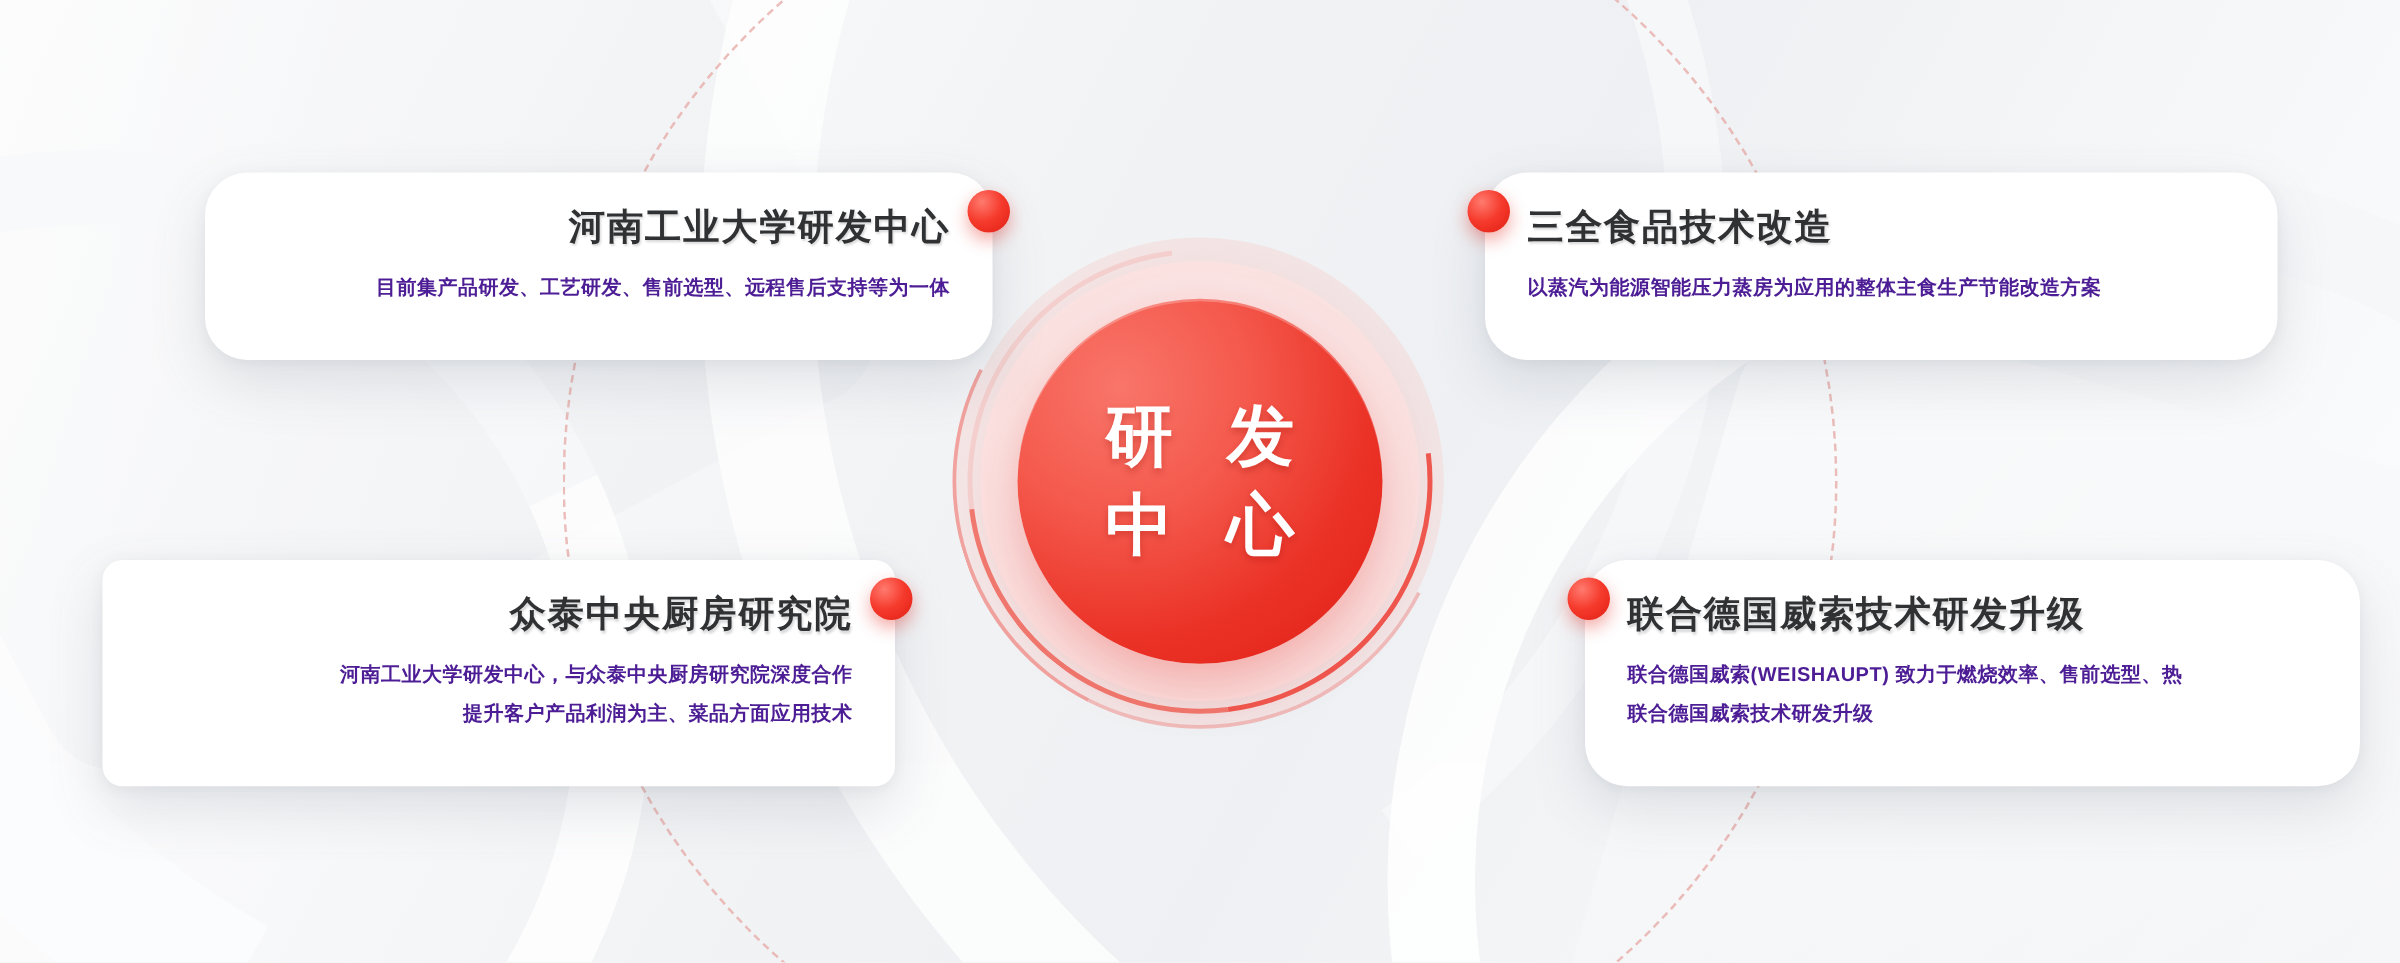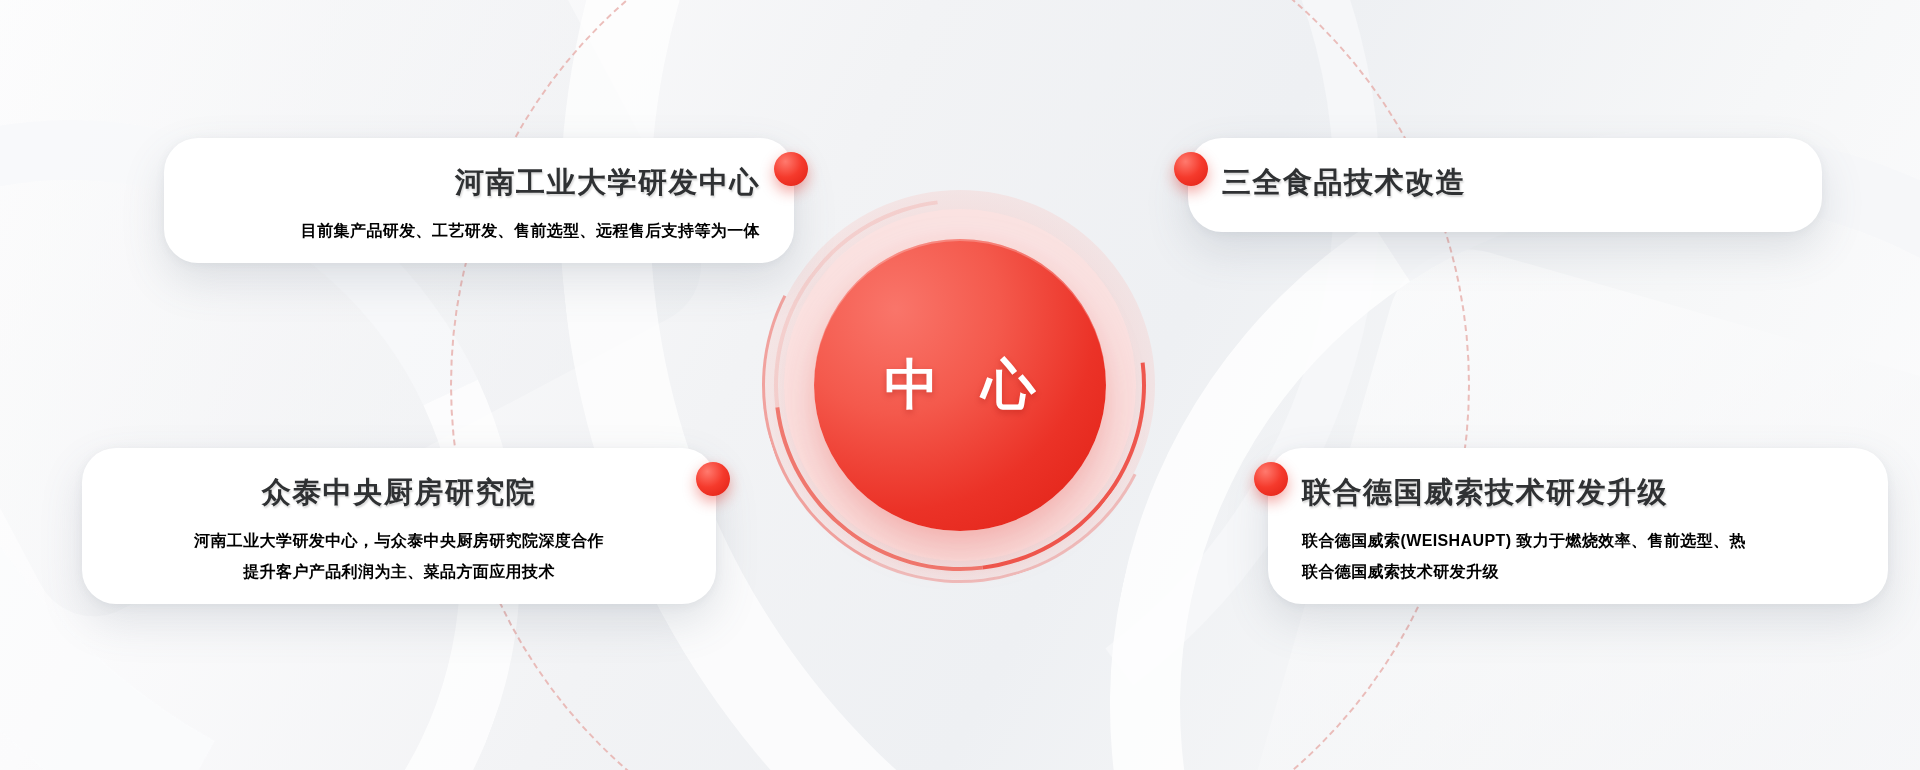--- a/index.html
+++ b/index.html
@@ -187,38 +187,38 @@
     line-height: 1.32;
     text-shadow: 0 3px 6px rgba(150,10,0,.30);
   }
 
   
   .card {
     position: absolute;
     background: #ffffff;
     border-radius: 34px;
     box-shadow: 0 18px 44px rgba(90,100,120,.16), 0 2px 10px rgba(90,100,120,.08);
-    padding: 26px 34px 16px;
+    padding: 26px 34px 41px;
   }
   .card-title {
     font-size: 29px;
     font-weight: 700;
     color: #2f3133;
     letter-spacing: 1.5px;
     line-height: 1.25;
     text-shadow: 1px 2px 2px rgba(0,0,0,.16);
     white-space: nowrap;
   }
   .card-desc {
     margin-top: 16px;
   }
   .desc-line {
     font-size: 16px;
     font-weight: 700;
-    color: #000000;
+    color: #4c1d95;
     line-height: 1.92;
     letter-spacing: .4px;
     white-space: nowrap;
   }
 
   .dot {
     position: absolute;
     width: 34px;
     height: 34px;
     border-radius: 50%;
@@ -242,21 +242,22 @@
     width: 634px;
     text-align: left;
   }
   #card-tr .dot { left: -14px; top: 14px; }
 
   
   #card-bl {
     left: 82px;
     top: 448px;
     width: 634px;
-    text-align: center;
+    text-align: right;
+    border-radius: 16px;
   }
   #card-bl .dot { right: -14px; top: 14px; }
 
   
   #card-br {
     left: 1232px;
     top: 448px;
     width: 620px;
     text-align: left;
     margin-left: 36px;
@@ -278,36 +279,38 @@
     <div class="swoosh sw5"></div>
     <div class="dashed-orbit"></div>
   </div>
 
   <div class="center-wrap">
     <div class="halo-outer"></div>
     <div class="ring-pale"></div>
     <div class="ring-arc2"></div>
     <div class="ring-arc"></div>
     <div class="core">
+      <div class="core-line">研 发</div>
       <div class="core-line">中 心</div>
     </div>
   </div>
 
   <div class="card" id="card-tl">
     <div class="dot"></div>
     <div class="card-title">河南工业大学研发中心</div>
     <div class="card-desc">
       <div class="desc-line">目前集产品研发、工艺研发、售前选型、远程售后支持等为一体</div>
     </div>
   </div>
 
   <div class="card" id="card-tr">
     <div class="dot"></div>
     <div class="card-title">三全食品技术改造</div>
     <div class="card-desc">
+      <div class="desc-line">以蒸汽为能源智能压力蒸房为应用的整体主食生产节能改造方案</div>
     </div>
   </div>
 
   <div class="card" id="card-bl">
     <div class="dot"></div>
     <div class="card-title">众泰中央厨房研究院</div>
     <div class="card-desc">
       <div class="desc-line">河南工业大学研发中心，与众泰中央厨房研究院深度合作</div>
       <div class="desc-line">提升客户产品利润为主、菜品方面应用技术</div>
     </div>

